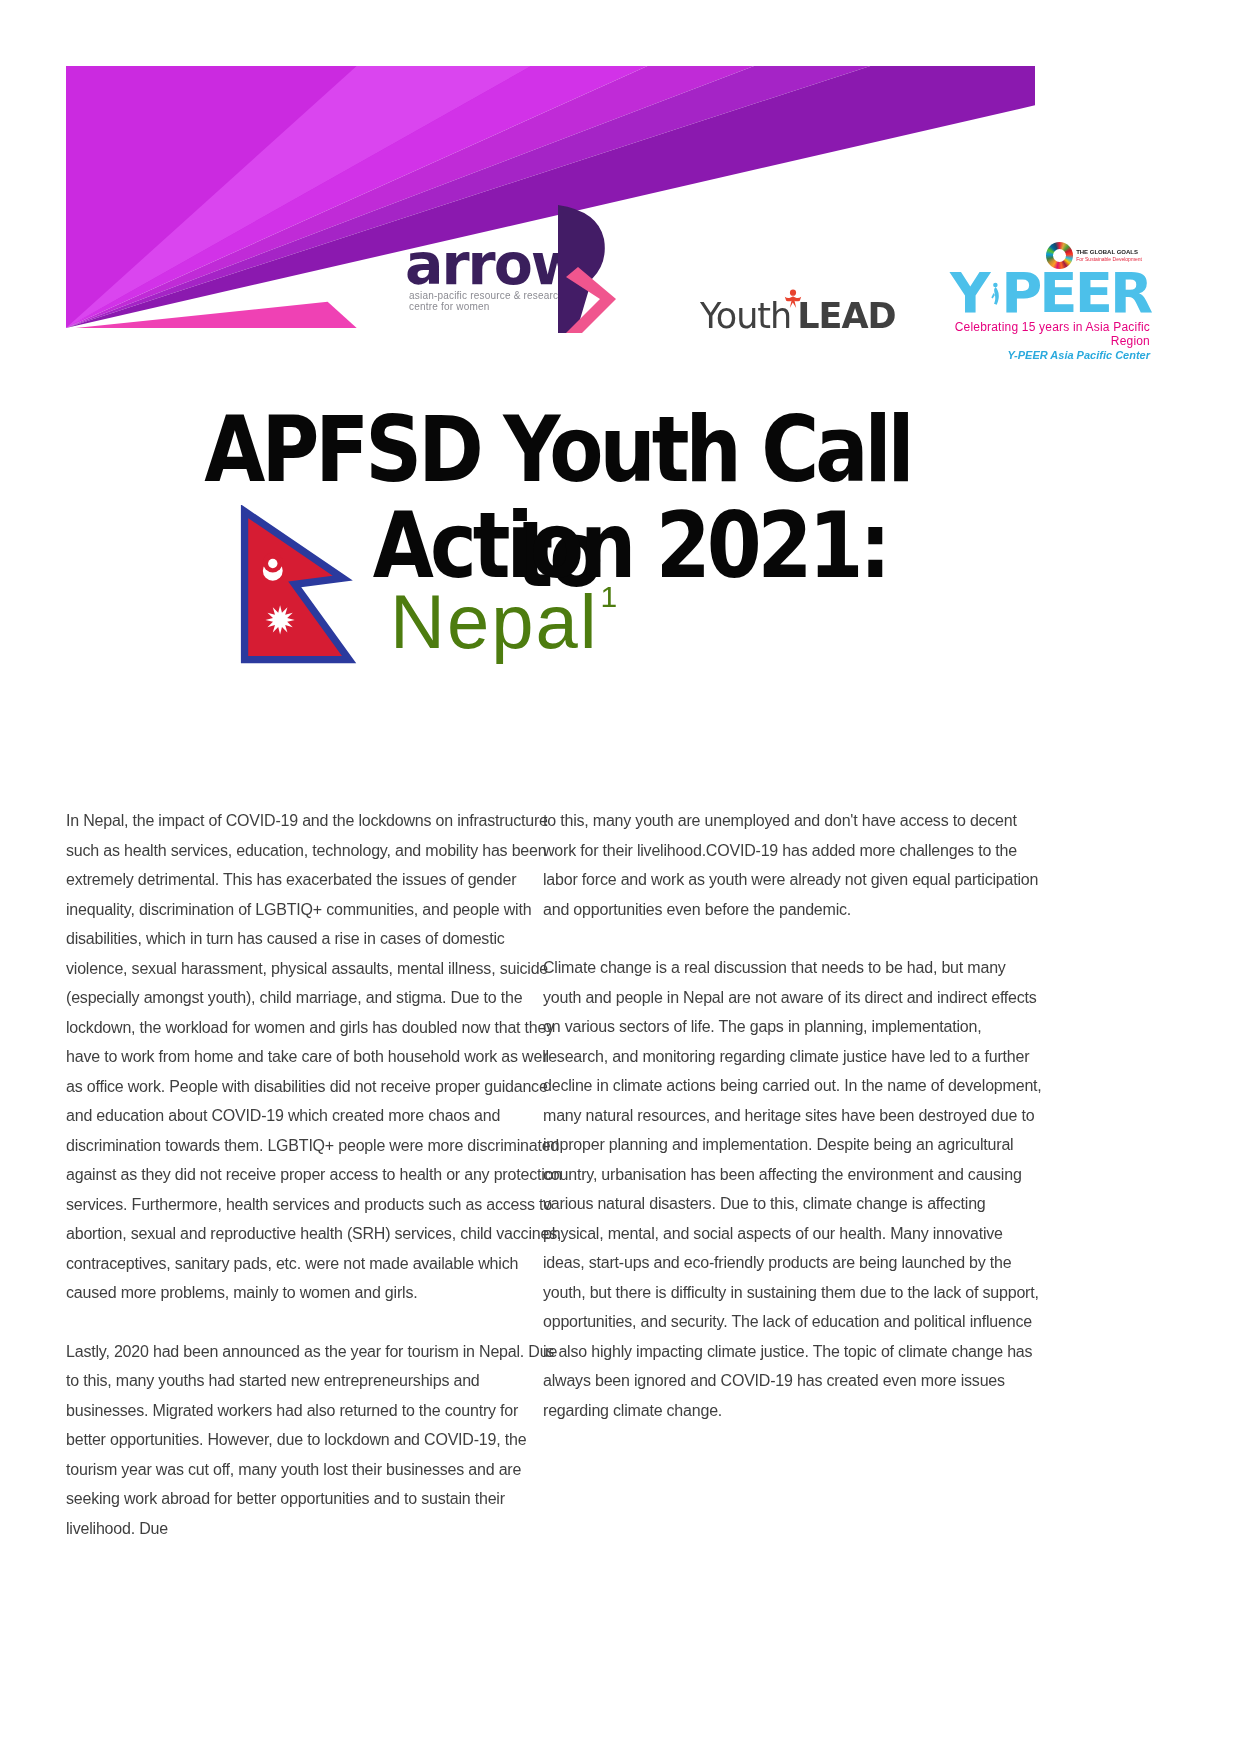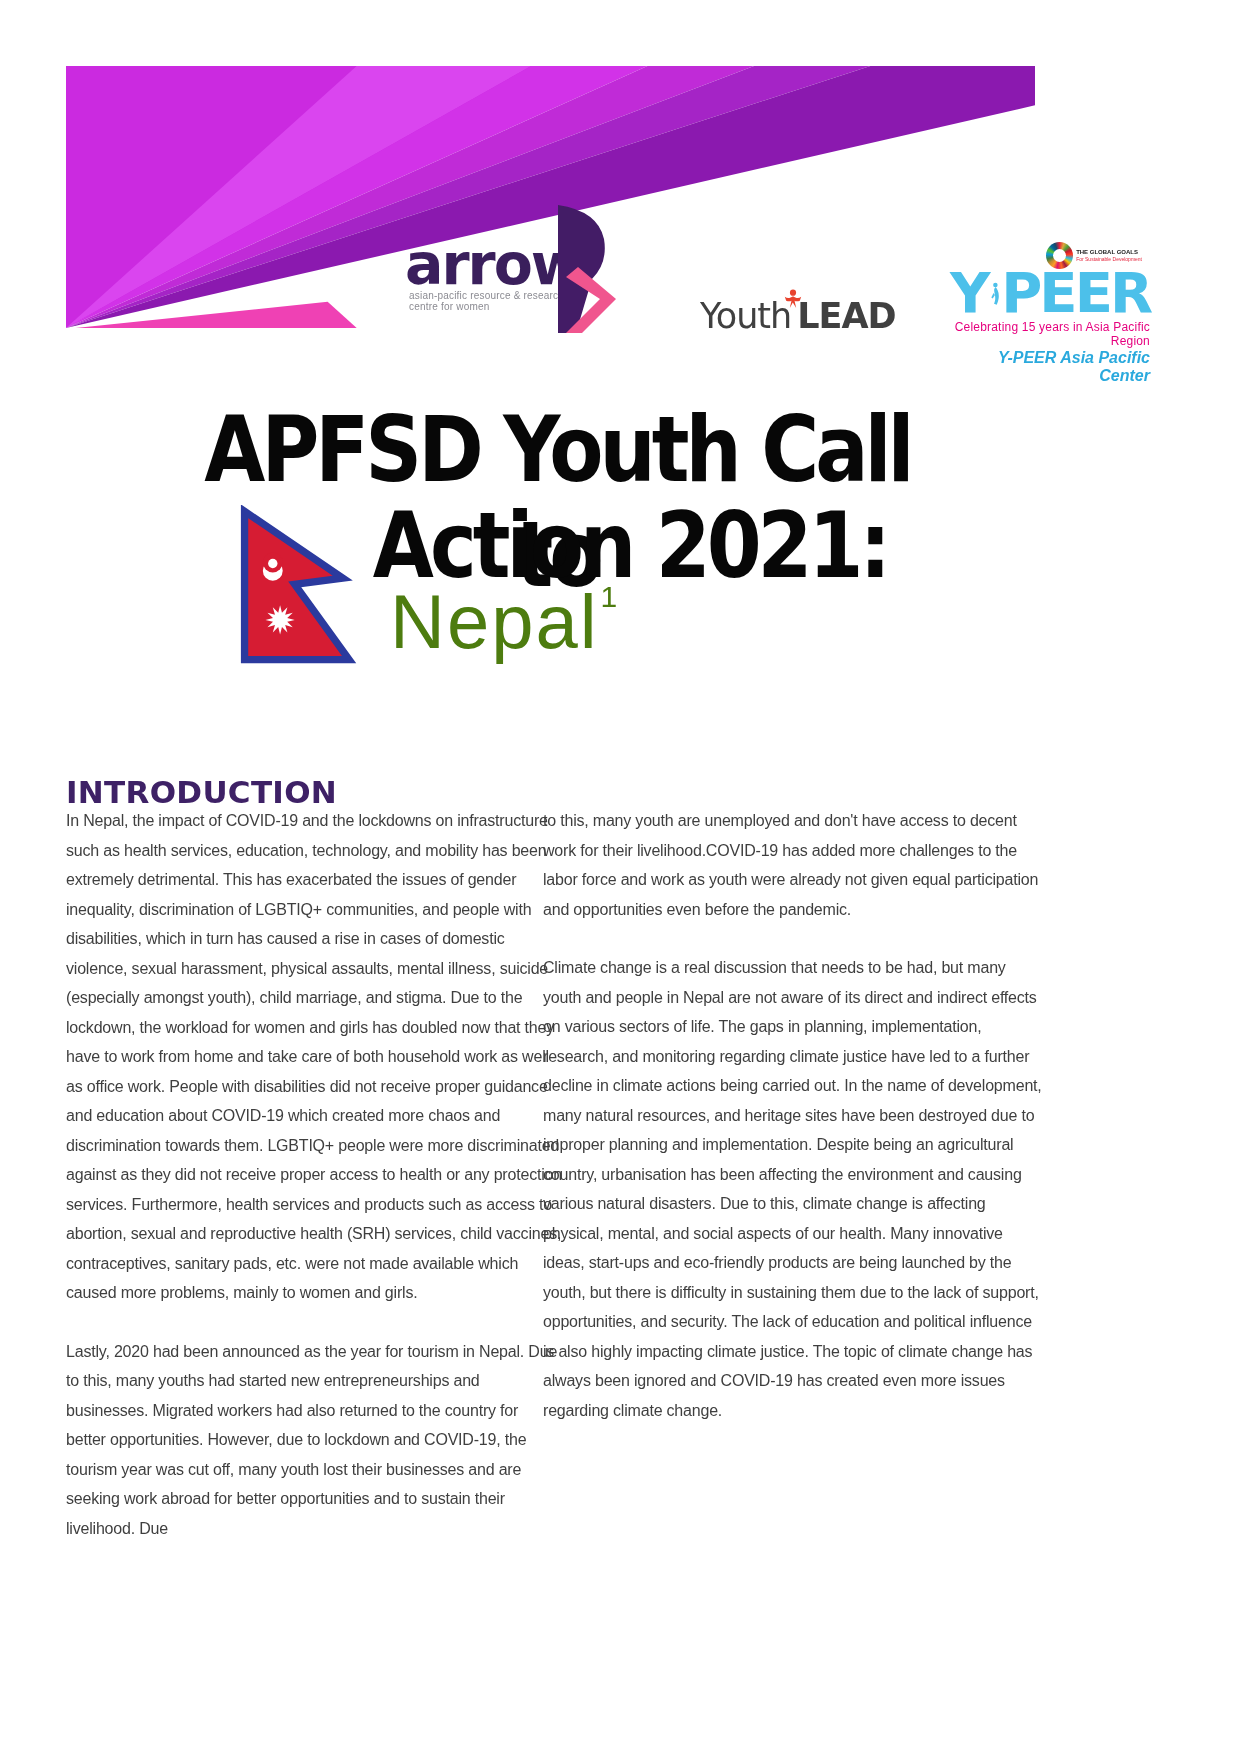--- a/index.html
+++ b/index.html
@@ -35,21 +35,21 @@
   .sdg-wheel{width:27px;height:27px;border-radius:50%;position:relative;flex:0 0 auto;
      background:conic-gradient(#e5243b,#dda63a,#4c9f38,#c5192d,#ff3a21,#26bde2,#fcc30b,#a21942,#fd6925,#dd1367,#fd9d24,#bf8b2e,#3f7e44,#0a97d9,#56c02b,#00689d,#19486a,#e5243b);}
   .sdg-wheel::after{content:"";position:absolute;inset:7px;border-radius:50%;background:#fff;}
   .gg-line1{font-size:6px;font-weight:bold;color:#1a1a1a;line-height:7px;}
   .gg-line2{font-size:5px;color:#e5243b;line-height:6px;}
   .ypeer-word{display:flex;align-items:flex-end;color:#4cc0ea;margin-top:-2px;
               font-family:"DejaVu Sans","Liberation Sans",sans-serif;}
   .ypeer-y,.ypeer-peer{font-size:56px;line-height:50px;font-weight:800;letter-spacing:-3px;}
   .ypeer-fig{margin:0 1px -2px 2px;}
   .ypeer-cel{font-size:12px;color:#e6007e;text-align:right;margin-top:2px;letter-spacing:0.2px;}
-  .ypeer-ctr{font-size:16px;font-weight:bold;font-style:italic;color:#2aa9dd;text-align:right;margin-top:1px;}
+  .ypeer-ctr{font-size:11px;font-weight:bold;font-style:italic;color:#2aa9dd;text-align:right;margin-top:1px;}
 
   
   .title1{position:absolute;left:170px;top:398px;width:775px;text-align:center;
           font-family:"DejaVu Sans","Liberation Sans",sans-serif;font-weight:900;
           font-size:79px;letter-spacing:-4px;color:#070707;transform:scaleY(1.14);transform-origin:top;}
   .title2{position:absolute;left:260px;top:494px;width:740px;text-align:center;
           font-family:"DejaVu Sans","Liberation Sans",sans-serif;font-weight:900;
           font-size:79px;letter-spacing:-4px;color:#070707;transform:scaleY(1.14);transform-origin:top;}
   .subtitle{position:absolute;left:390px;top:578px;font-size:76px;font-weight:300;
             letter-spacing:2px;color:#4d7c0f;font-family:"Liberation Sans",sans-serif;}
@@ -124,21 +124,20 @@
   <div class="subtitle"><span>Nepal</span><sup>1</sup></div>
 
   <svg class="flag" width="126" height="162" viewBox="0 0 120 155">
     <path d="M6,6 L6,148 L106,148 L54,76 L100,70 Z" fill="#d61c33" stroke="#2b3a9e" stroke-width="7" stroke-linejoin="miter"></path>
     <circle cx="33" cy="63" r="9.5" fill="#ffffff"></circle>
     <circle cx="33" cy="55" r="9.5" fill="#d61c33"></circle>
     <circle cx="33" cy="56" r="4.5" fill="#ffffff"></circle>
     <polygon fill="#ffffff" points="40,96 41.8,103.2 47,97.9 44.9,105.1 52.1,103 46.8,108.2 54,110 46.8,111.8 52.1,117 44.9,114.9 47,122.1 41.8,116.8 40,124 38.2,116.8 33,122.1 35.1,114.9 27.9,117 33.2,111.8 26,110 33.2,108.2 27.9,103 35.1,105.1 33,97.9 38.2,103.2"></polygon>
   </svg>
 
-  <h2 class="intro-heading">INTRODUCTION</h2>
 
   <div class="col left">
     <p>In Nepal, the impact of COVID-19 and the lockdowns on infrastructure such as health services, education, technology, and mobility has been extremely detrimental. This has exacerbated the issues of gender inequality, discrimination of LGBTIQ+ communities, and people with disabilities, which in turn has caused a rise in cases of domestic violence, sexual harassment, physical assaults, mental illness, suicide (especially amongst youth), child marriage, and stigma. Due to the lockdown, the workload for women and girls has doubled now that they have to work from home and take care of both household work as well as office work. People with disabilities did not receive proper guidance and education about COVID-19 which created more chaos and discrimination towards them. LGBTIQ+ people were more discriminated against as they did not receive proper access to health or any protection services. Furthermore, health services and products such as access to abortion, sexual and reproductive health (SRH) services, child vaccines, contraceptives, sanitary pads, etc. were not made available which caused more problems, mainly to women and girls.</p>
     <p>Lastly, 2020 had been announced as the year for tourism in Nepal. Due to this, many youths had started new entrepreneurships and businesses. Migrated workers had also returned to the country for better opportunities. However, due to lockdown and COVID-19, the tourism year was cut off, many youth lost their businesses and are seeking work abroad for better opportunities and to sustain their livelihood. Due</p>
   </div>
   <div class="col right">
     <p>to this, many youth are unemployed and don't have access to decent work for their livelihood.COVID-19 has added more challenges to the labor force and work as youth were already not given equal participation and opportunities even before the pandemic.</p>
     <p>Climate change is a real discussion that needs to be had, but many youth and people in Nepal are not aware of its direct and indirect effects on various sectors of life. The gaps in planning, implementation, research, and monitoring regarding climate justice have led to a further decline in climate actions being carried out. In the name of development, many natural resources, and heritage sites have been destroyed due to improper planning and implementation. Despite being an agricultural country, urbanisation has been affecting the environment and causing various natural disasters.  Due to this, climate change is affecting physical, mental, and social aspects of our health. Many innovative ideas, start-ups and eco-friendly products are being launched by the youth, but there is difficulty in  sustaining them due to the lack of support, opportunities, and security. The lack of education and political influence is also highly impacting climate justice. The topic of climate change has always been ignored and COVID-19 has created even more issues regarding climate change.</p>
   </div>
 

